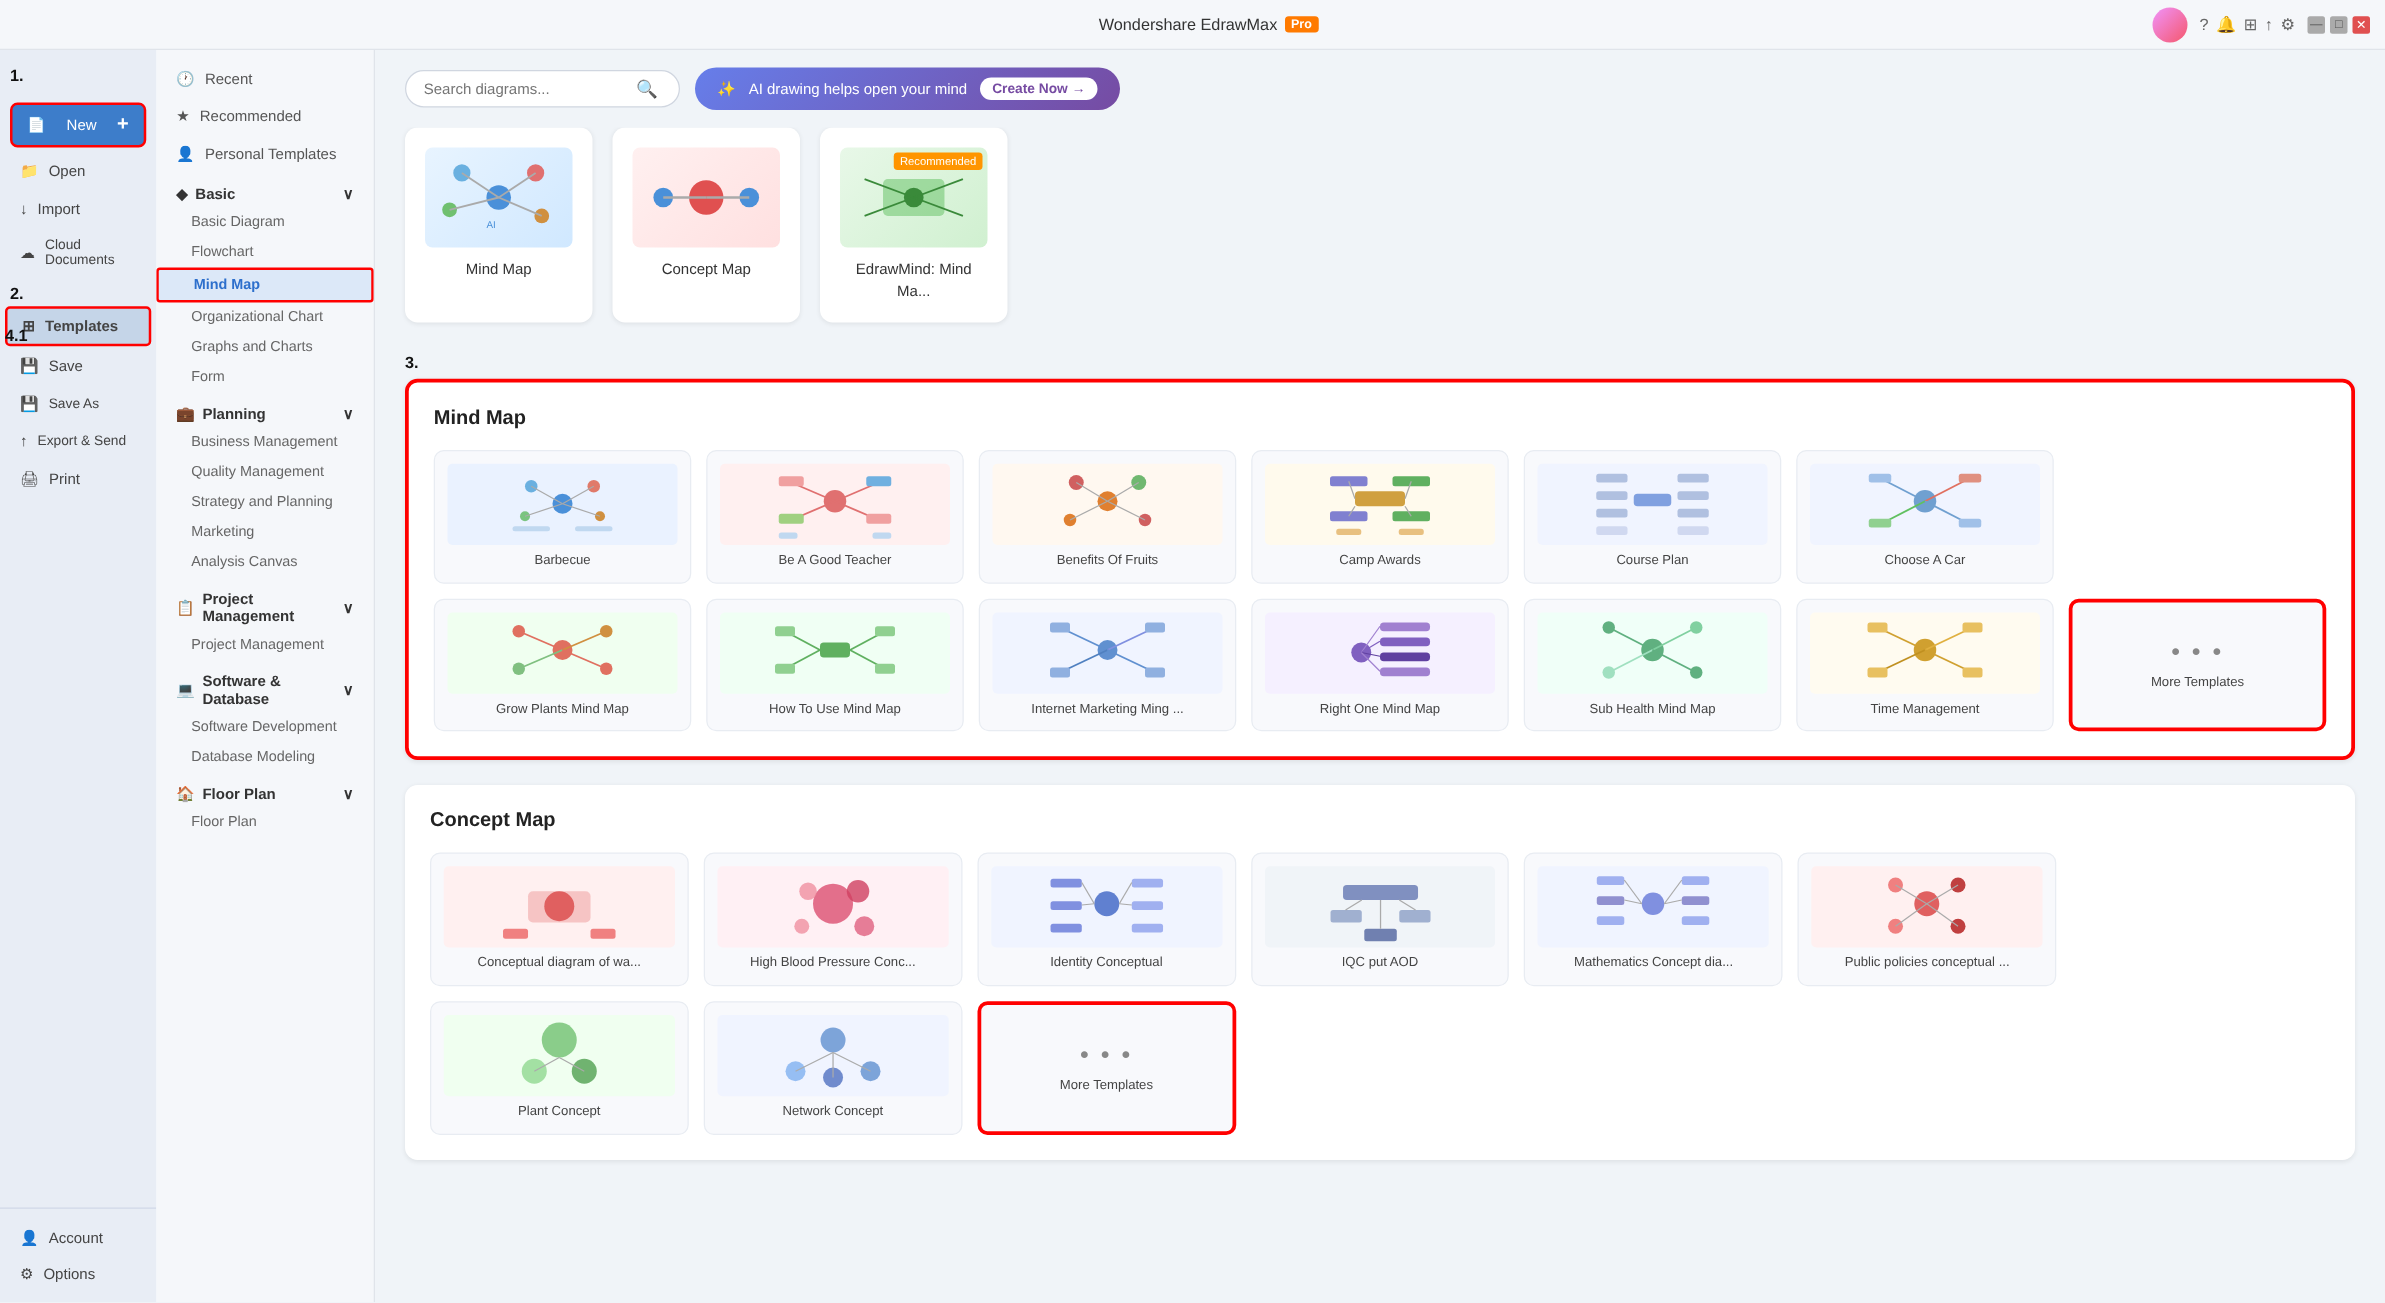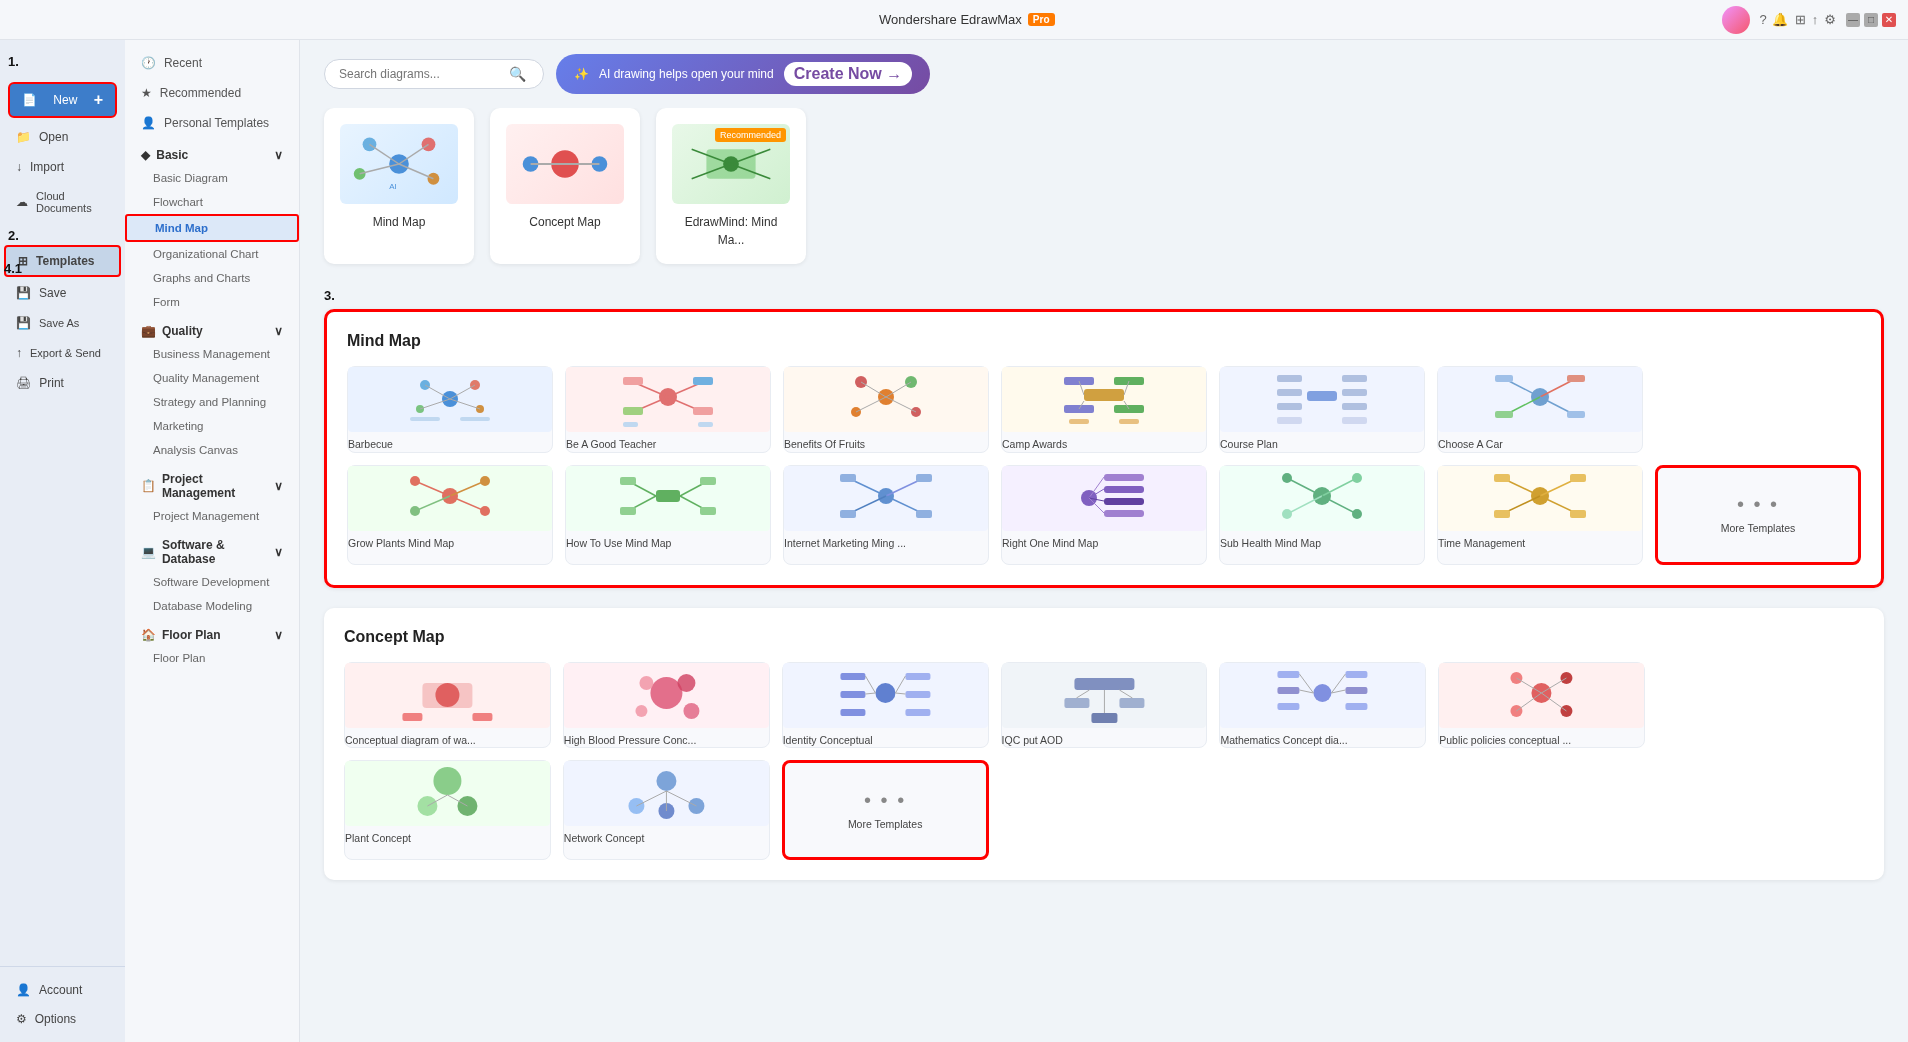--- a/index.html
+++ b/index.html
@@ -184,21 +184,21 @@
       display: flex;
       align-items: center;
       gap: 10px;
       cursor: pointer;
     }
     .create-now-btn {
       background: white;
       color: #764ba2;
       border-radius: 12px;
       padding: 3px 10px;
-      font-size: 16px;
+      font-size: 11px;
       font-weight: 600;
     }
 
     
     .templates-content {
       padding: 0 24px 24px;
     }
 
     
     .category-row {
@@ -252,22 +252,23 @@
     }
     .section-title {
       font-size: 16px;
       font-weight: 700;
       color: #222;
       margin-bottom: 16px;
     }
     .template-card {
       background: #f8f9fc;
       border-radius: 8px;
+      padding: 10px;
       cursor: pointer;
-      text-align: left;
+      text-align: center;
       border: 1px solid #e8ecf2;
     }
     .template-card.more-templates {
       display: flex;
       flex-direction: column;
       align-items: center;
       justify-content: center;
       border: 3px solid red;
       min-height: 100px;
     }
@@ -412,21 +413,21 @@
     <div class="nav-sub-item">Basic Diagram</div>
     <div class="nav-sub-item">Flowchart</div>
     <div class="nav-sub-item mind-map-active">Mind Map</div>
     <div class="nav-sub-item">Organizational Chart</div>
     <div class="nav-sub-item">Graphs and Charts</div>
     <div class="nav-sub-item">Form</div>
 
     <div class="nav-section">
       <span style="display:flex;align-items:center;gap:6px;">
         <span>💼</span>
-        <span>Quality</span>
+        <span>Planning</span>
       </span>
       <span>∨</span>
     </div>
     <div class="nav-sub-item">Business Management</div>
     <div class="nav-sub-item">Quality Management</div>
     <div class="nav-sub-item">Strategy and Planning</div>
     <div class="nav-sub-item">Marketing</div>
     <div class="nav-sub-item">Analysis Canvas</div>
 
     <div class="nav-section">

